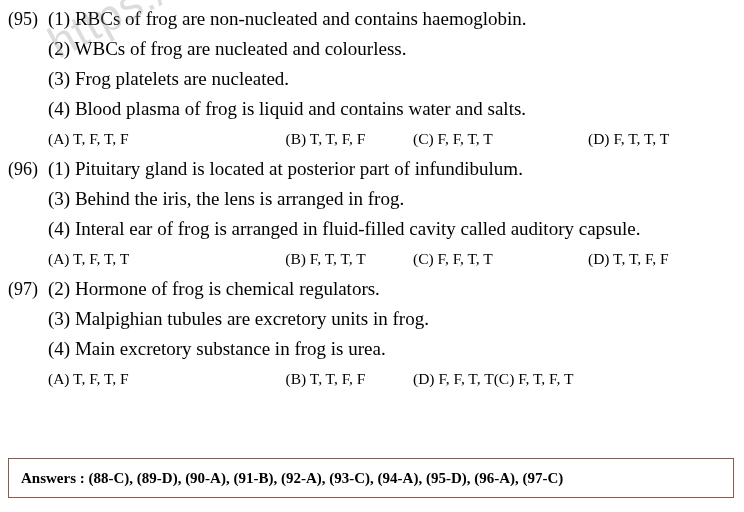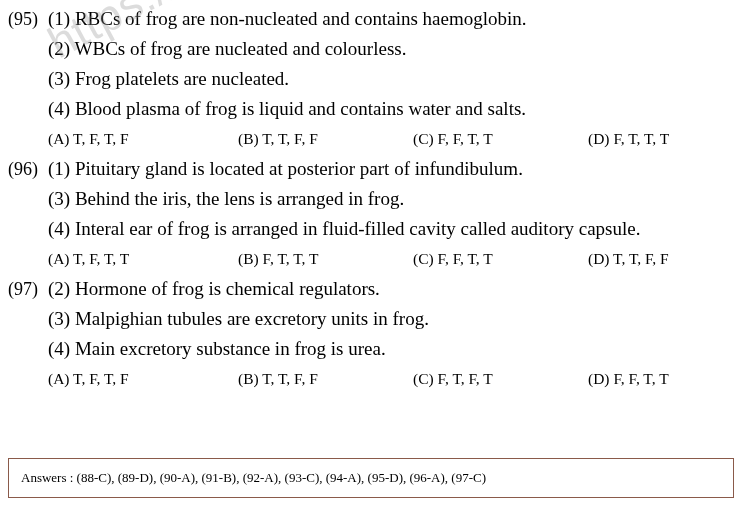--- a/index.html
+++ b/index.html
@@ -63,38 +63,38 @@
   }
   .opts {
     display: flex;
     font-size: 15.5px;
     line-height: 30px;
   }
   .opt {
     flex: 0 0 auto;
   }
   .opt.o1 { width: 190px; }
-  .opt.o2 { width: 175px; }
+  .opt.o2 { width: 175px; text-align: center; }
   .opt.o3 { width: 175px; }
   .opt.o4 { width: auto; text-align: center; }
   .answers-box {
     position: absolute;
     left: 8px;
     right: 10px;
     bottom: 14px;
     border: 1.5px solid #8a5a4a;
     box-sizing: border-box;
     padding: 9px 12px;
     background: #ffffff;
     z-index: 3;
   }
   .answers-text {
     font-family: "Liberation Serif", serif;
-    font-weight: normal;
-    font-size: 13px;
+    font-weight: bold;
+    font-size: 15px;
     line-height: 20px;
     color: #000;
     white-space: nowrap;
   }
 </style>
 </head>
 <body>
 
 <div class="page">
 
@@ -138,22 +138,22 @@
   <div class="qblock">
     <div class="qrow">
       <div class="qnum">(97)</div>
       <div class="qbody">
         <div class="stmt">(2) Hormone of frog is chemical regulators.</div>
         <div class="stmt">(3) Malpighian tubules are excretory units in frog.</div>
         <div class="stmt">(4) Main excretory substance in frog is urea.</div>
         <div class="opts">
           <div class="opt o1">(A) T, F, T, F</div>
           <div class="opt o2">(B) T, T, F, F</div>
+          <div class="opt o4">(D) F, F, T, T</div>
           <div class="opt o3">(C) F, T, F, T</div>
-          <div class="opt o4">(D) F, F, T, T</div>
         </div>
       </div>
     </div>
   </div>
 
   <div class="answers-box" style="border-color: rgb(138, 90, 74);">
     <div class="answers-text">Answers : (88-C), (89-D), (90-A), (91-B), (92-A), (93-C), (94-A), (95-D), (96-A), (97-C)</div>
   </div>
 
 </div>

